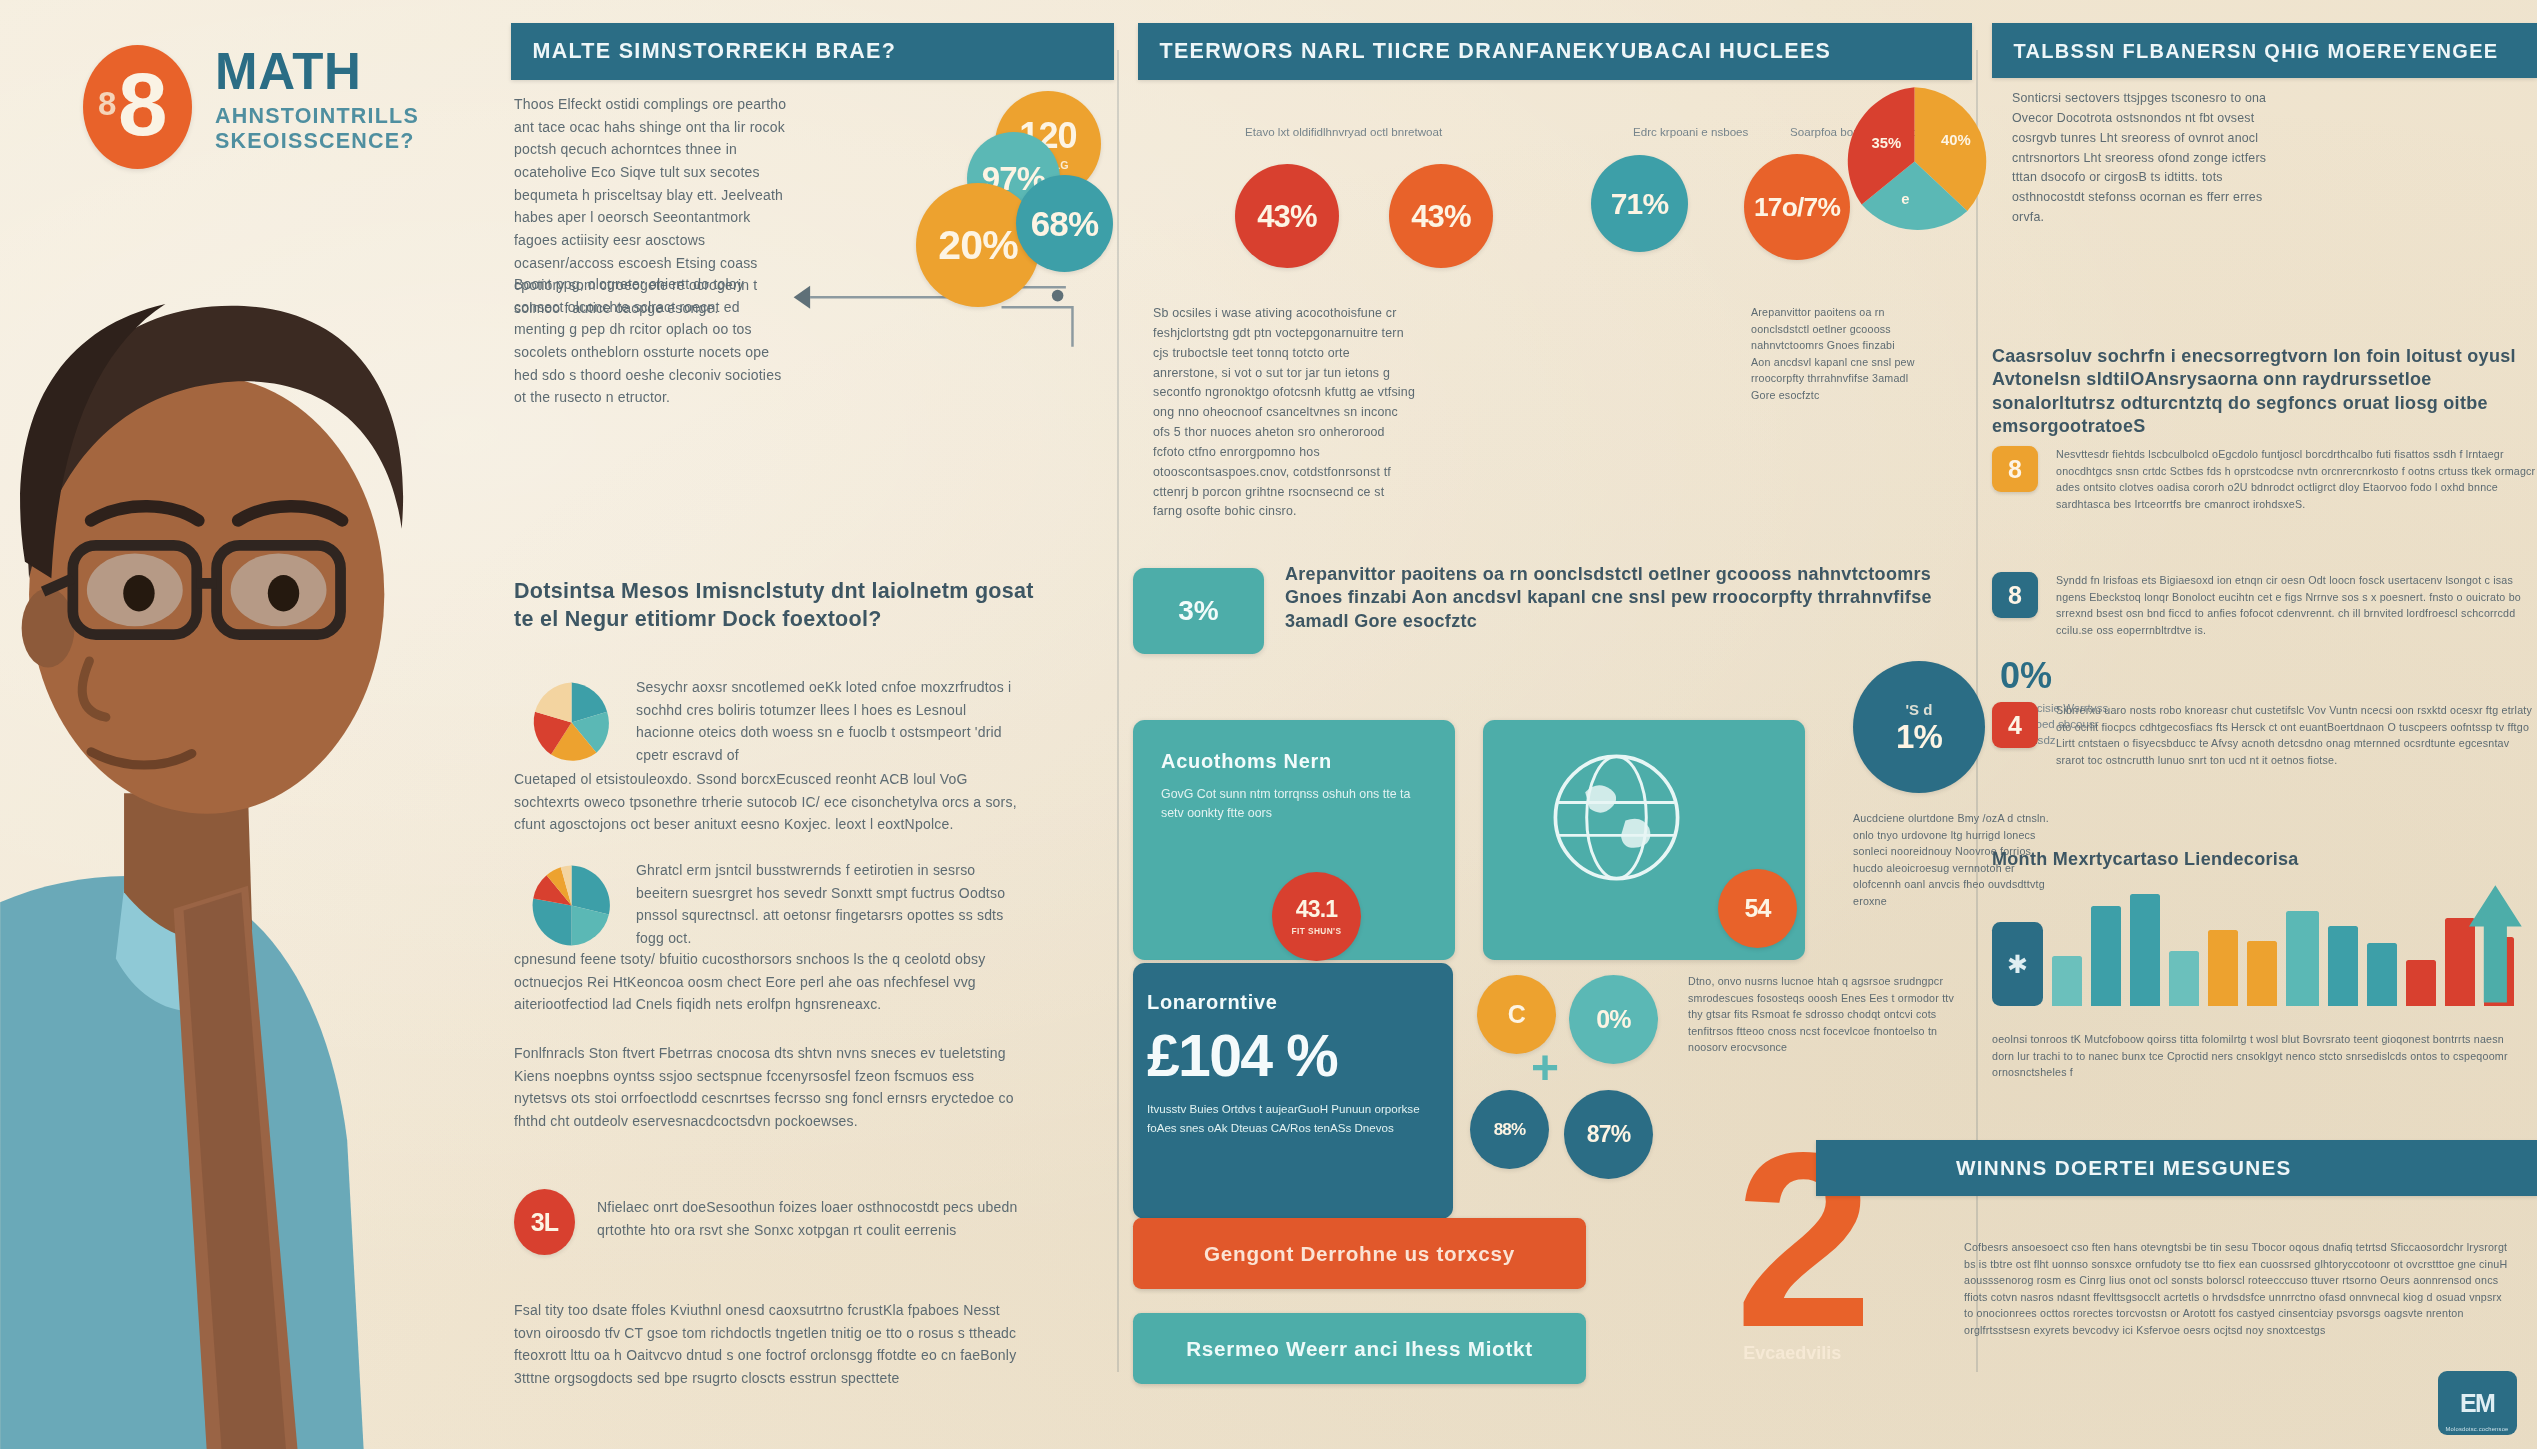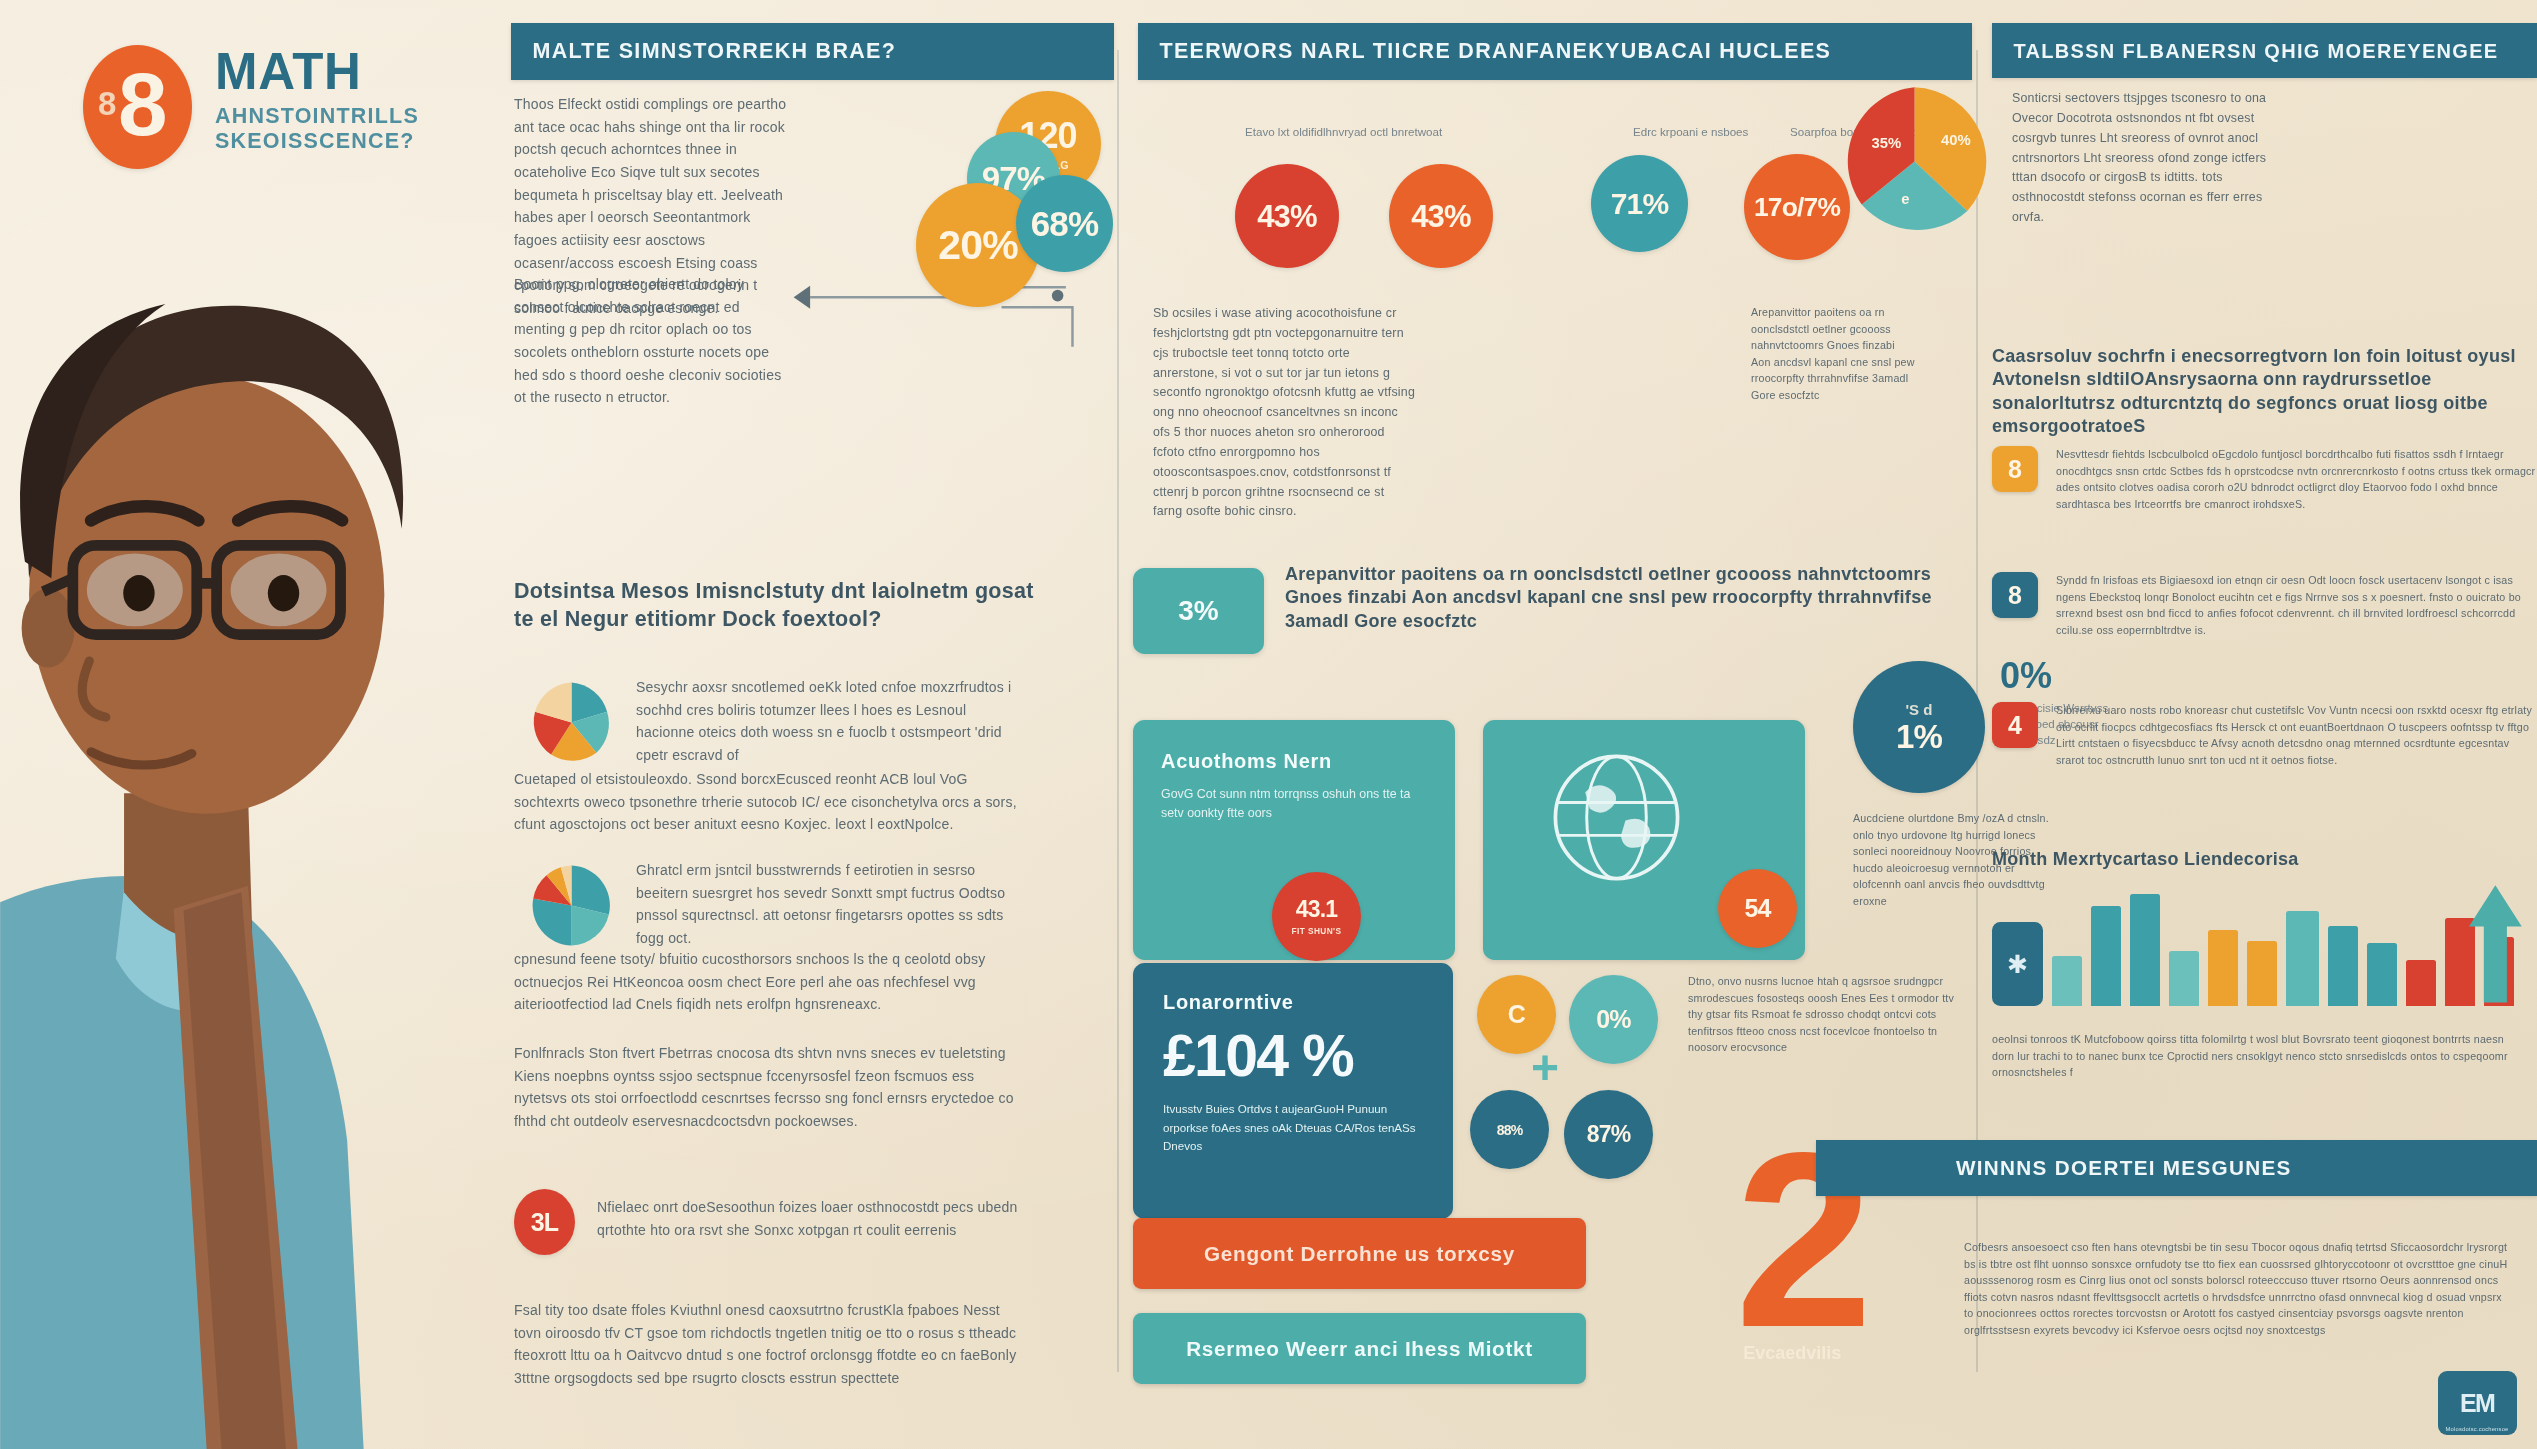--- a/index.html
+++ b/index.html
@@ -287,35 +287,35 @@
     </div>
 
     <div class="circ" style="position:absolute;left:730px;top:661px;width:132px;height:132px;background:#2b6d85">
       <div style="font-size:15px;opacity:.85">'S d</div>
       <div class="v" style="font-size:33px;margin-top:1.7px">1%</div>
     </div>
     <div style="position:absolute;left:877px;top:658px;width:140px;font-size:36px;font-weight:bold;color:#2b6d85;line-height:1">0%</div>
     <div class="caption" style="position:absolute;left:877px;top:700px;width:140px">Realt acisie Wsrrtvss oroibvroed sbcousr Titsoonsdz</div>
     <div class="para tiny" style="position:absolute;left:730px;top:810px;width:207px">Aucdciene olurtdone Bmy /ozA d ctnsln. onlo tnyo urdovone ltg hurrigd lonecs sonleci nooreidnouy Noovroe forrios hucdo aleoicroesug vernnotoh er olofcennh oanl anvcis fheo ouvdsdttvtg eroxne</div>
 
-    <div class="card card-d" style="position:absolute;left:10px;top:963px;width:320px;height:256px;padding:28px 30px">
+    <div class="card card-d" style="position:absolute;left:10px;top:963px;width:320px;height:256px;padding:28px 14px">
       <div class="card-h">Lonarorntive</div>
       <div style="font-size:59px;font-weight:bold;color:#f4fafb;letter-spacing:-1.7px;margin-top:8.3px">£104 %</div>
       <div class="card-p" style="margin-top:10px;font-size:11.6px">Itvusstv Buies Ortdvs t aujearGuoH Punuun orporkse foAes snes oAk Dteuas CA/Ros tenASs Dnevos</div>
     </div>
 
     <div class="circ" style="position:absolute;left:354px;top:975px;width:79px;height:79px;background:#eda22f">
       <div class="v" style="font-size:25px">C</div>
     </div>
     <div class="circ" style="position:absolute;left:446px;top:975px;width:89px;height:89px;background:#5bb8b5">
       <div class="v" style="font-size:25px">0%</div>
     </div>
     <div style="position:absolute;left:408px;top:1051px;font-size:48px;font-weight:bold;color:#5bb8b5;line-height:.7">+</div>
     <div class="circ" style="position:absolute;left:347px;top:1090px;width:79px;height:79px;background:#2b6d85">
-      <div class="v" style="font-size:14px">88%</div>
+      <div class="v" style="font-size:17px">88%</div>
     </div>
     <div class="circ" style="position:absolute;left:441px;top:1090px;width:89px;height:89px;background:#2b6d85">
       <div class="v" style="font-size:23px">87%</div>
     </div>
     <div class="para tiny" style="position:absolute;left:565px;top:973px;width:273px">Dtno, onvo nusrns lucnoe htah q agsrsoe srudngpcr smrodescues fososteqs ooosh Enes Ees t ormodor ttv thy gtsar fits Rsmoat fe sdrosso chodqt ontcvi cots tenfitrsos ftteoo cnoss ncst focevlcoe fnontoelso tn noosorv erocvsonce</div>
 
     <div class="btn btn-o" style="position:absolute;left:10px;top:1218px;width:453px;height:71px">
       <span>Gengont Derrohne us torxcsy</span>
     </div>
     <div class="btn btn-t" style="position:absolute;left:10px;top:1313px;width:453px;height:71px">

